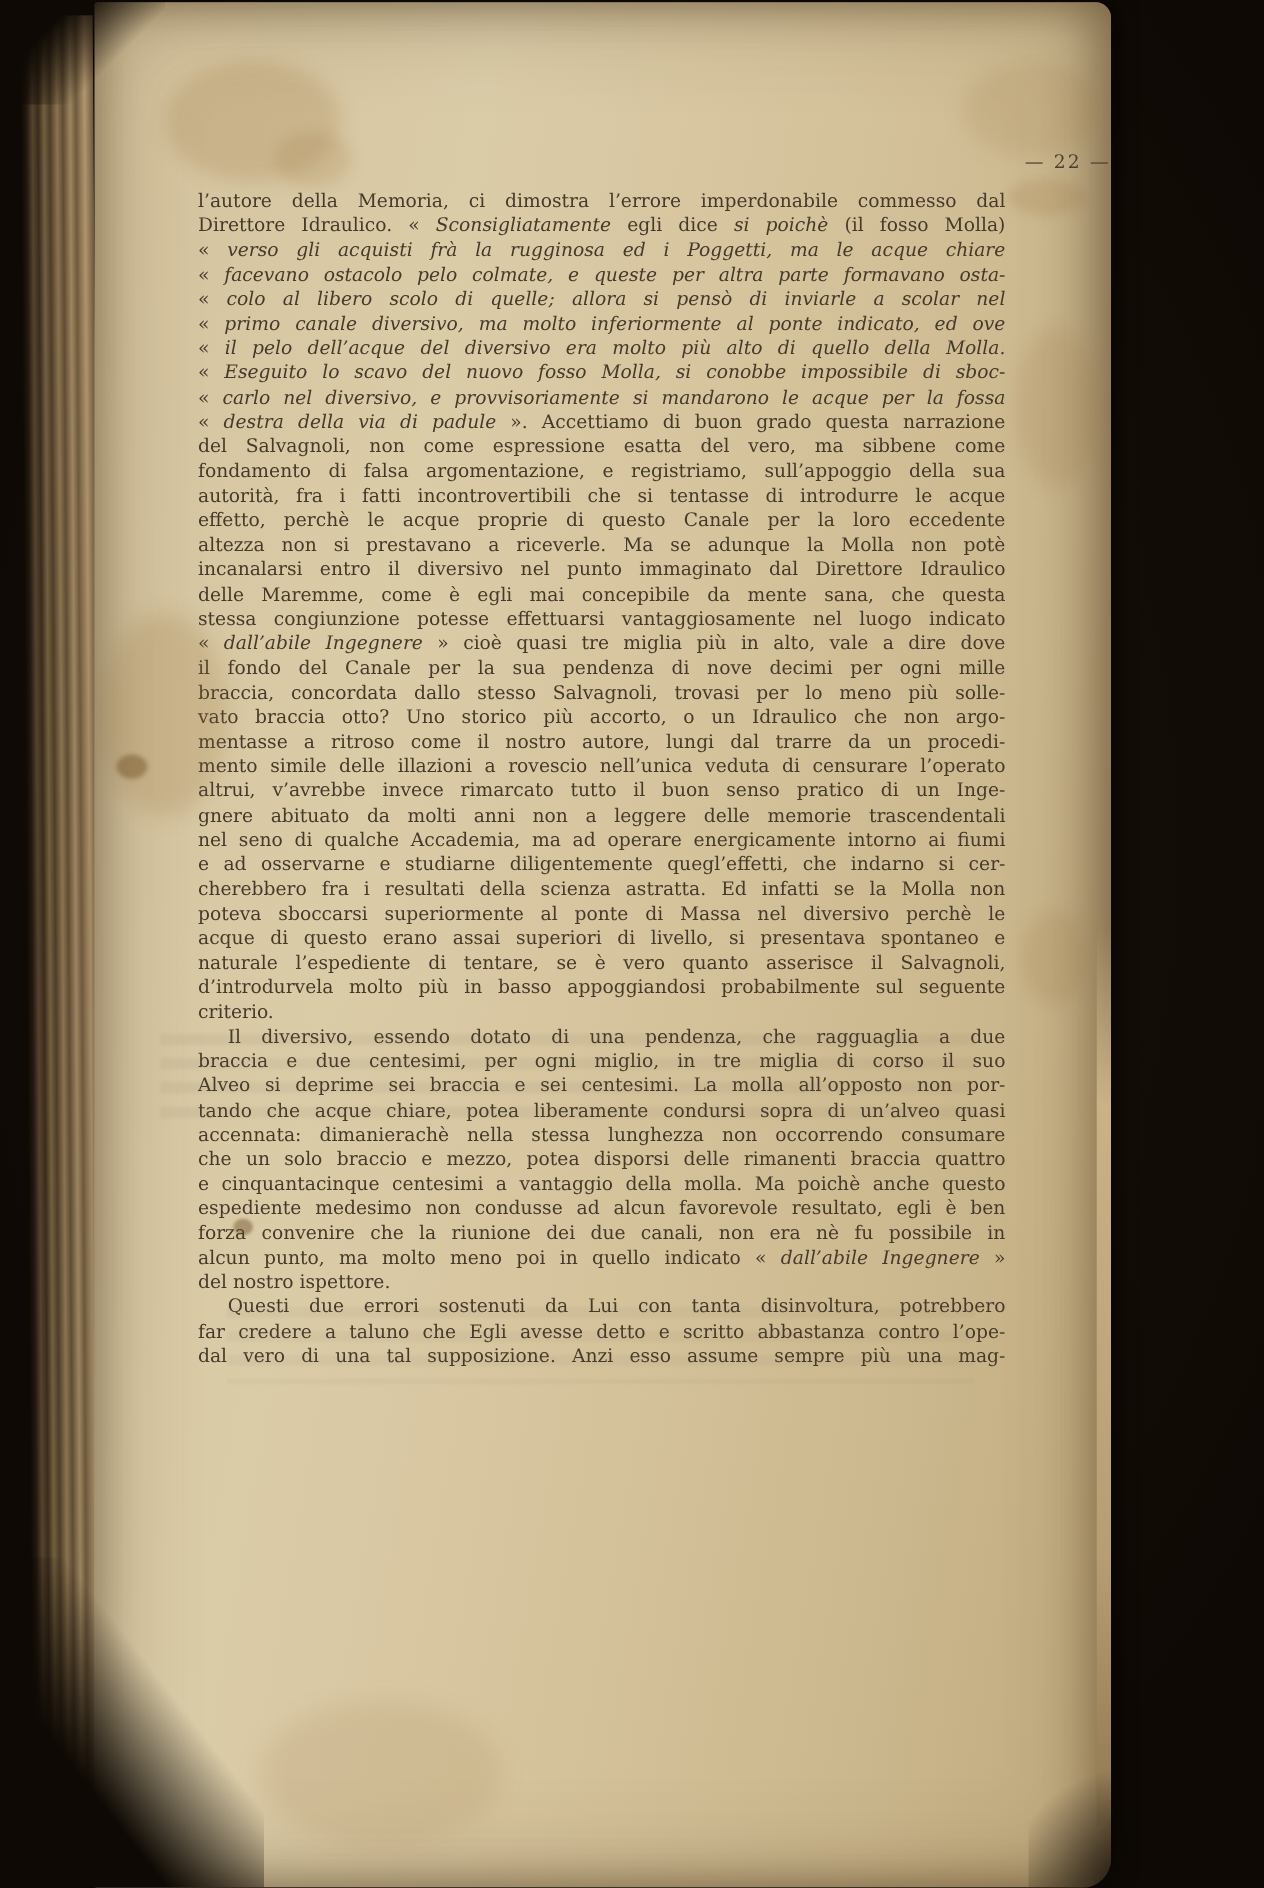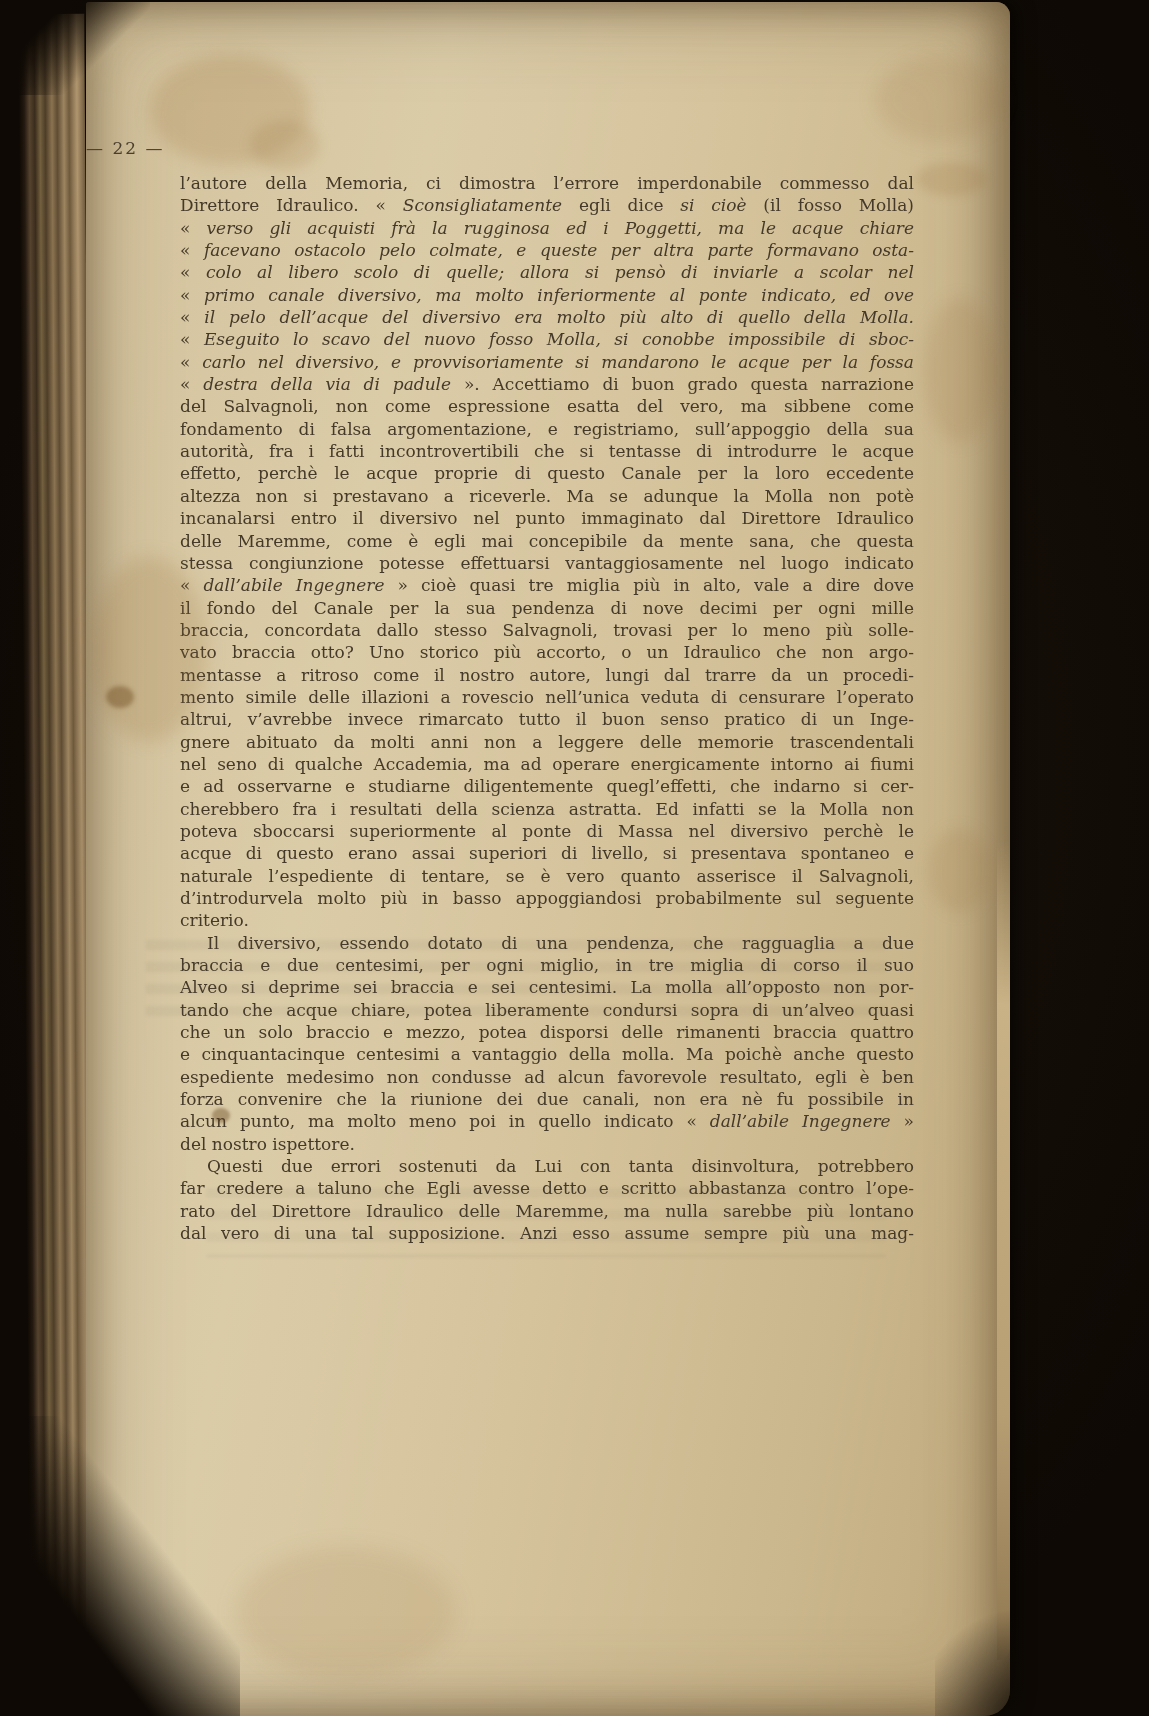--- a/index.html
+++ b/index.html
@@ -17,21 +17,21 @@
            transform: rotate(-0.4deg); }
 
   .paper { position:absolute; left:86px; top:2px; width:924px; height:1714px;
            background: linear-gradient(100deg, #d3c29c 0%, #dbcca8 30%, #d5c39c 55%, #cbb78d 80%, #bfa87c 100%);
            border-radius: 3px 14px 26px 2px;
            box-shadow: inset 0 0 90px rgba(82,58,30,.38),
                        inset -18px 0 40px rgba(70,48,22,.35),
                        inset 10px 0 30px rgba(70,48,22,.22),
                        6px 0 18px rgba(0,0,0,.6); }
 
-  .header { margin-top:136px; text-align:left;
+  .header { margin-top:136px; text-align:right;
             font-family:"DejaVu Serif", serif; font-size:17px; line-height:20px;
             color:#4a3e2e; letter-spacing:2px; }
 
   .text { margin:14px 96px 0 94px;
           font-family:"DejaVu Serif", serif; font-size:17px; line-height:22.35px;
           color:#453a2a; }
   .line { text-align:justify; text-align-last:justify; height:22.35px; overflow:visible; }
   .line.para-end { text-align-last:left; }
   .line.indent { text-indent:27px; }
   .it { font-style:italic; }
@@ -81,21 +81,21 @@
     <div class="stain s7"></div>
     <div class="stain s8"></div>
     <div class="stain s9"></div>
     <div class="stain s10"></div>
     <div class="ghost g1"></div>
     <div class="ghost g2"></div>
 
     <div class="header">— 22 —</div>
     <div class="text">
         <div class="line"><span>l’autore della Memoria, ci dimostra l’errore imperdonabile commesso dal</span></div>
-        <div class="line"><span>Direttore Idraulico. « </span><span class="it">Sconsigliatamente</span><span> egli dice </span><span class="it">si cioè</span><span> (il fosso Molla)</span></div>
+        <div class="line"><span>Direttore Idraulico. « </span><span class="it">Sconsigliatamente</span><span> egli dice </span><span class="it">si poichè</span><span> (il fosso Molla)</span></div>
         <div class="line"><span>« </span><span class="it">verso gli acquisti frà la rugginosa ed i Poggetti, ma le acque chiare</span></div>
         <div class="line"><span>« </span><span class="it">facevano ostacolo pelo colmate, e queste per altra parte formavano osta-</span></div>
         <div class="line"><span>« </span><span class="it">colo al libero scolo di quelle; allora si pensò di inviarle a scolar nel</span></div>
         <div class="line"><span>« </span><span class="it">primo canale diversivo, ma molto inferiormente al ponte indicato, ed ove</span></div>
         <div class="line"><span>« </span><span class="it">il pelo dell’acque del diversivo era molto più alto di quello della Molla.</span></div>
         <div class="line"><span>« </span><span class="it">Eseguito lo scavo del nuovo fosso Molla, si conobbe impossibile di sboc-</span></div>
         <div class="line"><span>« </span><span class="it">carlo nel diversivo, e provvisoriamente si mandarono le acque per la fossa</span></div>
         <div class="line"><span>« </span><span class="it">destra della via di padule</span><span> ». Accettiamo di buon grado questa narrazione</span></div>
         <div class="line"><span>del Salvagnoli, non come espressione esatta del vero, ma sibbene come</span></div>
         <div class="line"><span>fondamento di falsa argomentazione, e registriamo, sull’appoggio della sua</span></div>
@@ -118,29 +118,29 @@
         <div class="line"><span>cherebbero fra i resultati della scienza astratta. Ed infatti se la Molla non</span></div>
         <div class="line"><span>poteva sboccarsi superiormente al ponte di Massa nel diversivo perchè le</span></div>
         <div class="line"><span>acque di questo erano assai superiori di livello, si presentava spontaneo e</span></div>
         <div class="line"><span>naturale l’espediente di tentare, se è vero quanto asserisce il Salvagnoli,</span></div>
         <div class="line"><span>d’introdurvela molto più in basso appoggiandosi probabilmente sul seguente</span></div>
         <div class="line para-end"><span>criterio.</span></div>
         <div class="line indent"><span>Il diversivo, essendo dotato di una pendenza, che ragguaglia a due</span></div>
         <div class="line"><span>braccia e due centesimi, per ogni miglio, in tre miglia di corso il suo</span></div>
         <div class="line"><span>Alveo si deprime sei braccia e sei centesimi. La molla all’opposto non por-</span></div>
         <div class="line"><span>tando che acque chiare, potea liberamente condursi sopra di un’alveo quasi</span></div>
+        <div class="line"><span>accennata: dimanierachè nella stessa lunghezza non occorrendo consumare</span></div>
         <div class="line"><span>che un solo braccio e mezzo, potea disporsi delle rimanenti braccia quattro</span></div>
         <div class="line"><span>e cinquantacinque centesimi a vantaggio della molla. Ma poichè anche questo</span></div>
         <div class="line"><span>espediente medesimo non condusse ad alcun favorevole resultato, egli è ben</span></div>
         <div class="line"><span>forza convenire che la riunione dei due canali, non era nè fu possibile in</span></div>
         <div class="line"><span>alcun punto, ma molto meno poi in quello indicato « </span><span class="it">dall’abile Ingegnere</span><span> »</span></div>
         <div class="line para-end"><span>del nostro ispettore.</span></div>
         <div class="line indent"><span>Questi due errori sostenuti da Lui con tanta disinvoltura, potrebbero</span></div>
         <div class="line"><span>far credere a taluno che Egli avesse detto e scritto abbastanza contro l’ope-</span></div>
-        <div class="line"><span>rato del Direttore Idraulico delle Maremme, ma nulla sarebbe più lontano</span></div>
         <div class="line"><span>dal vero di una tal supposizione. Anzi esso assume sempre più una mag-</span></div>
       </div>
   </div>
 
   <div class="edge-right-strip"></div>
   <div class="corner-tl"></div>
   <div class="corner-bl"></div>
   <div class="curl"></div>
 </div>
 

